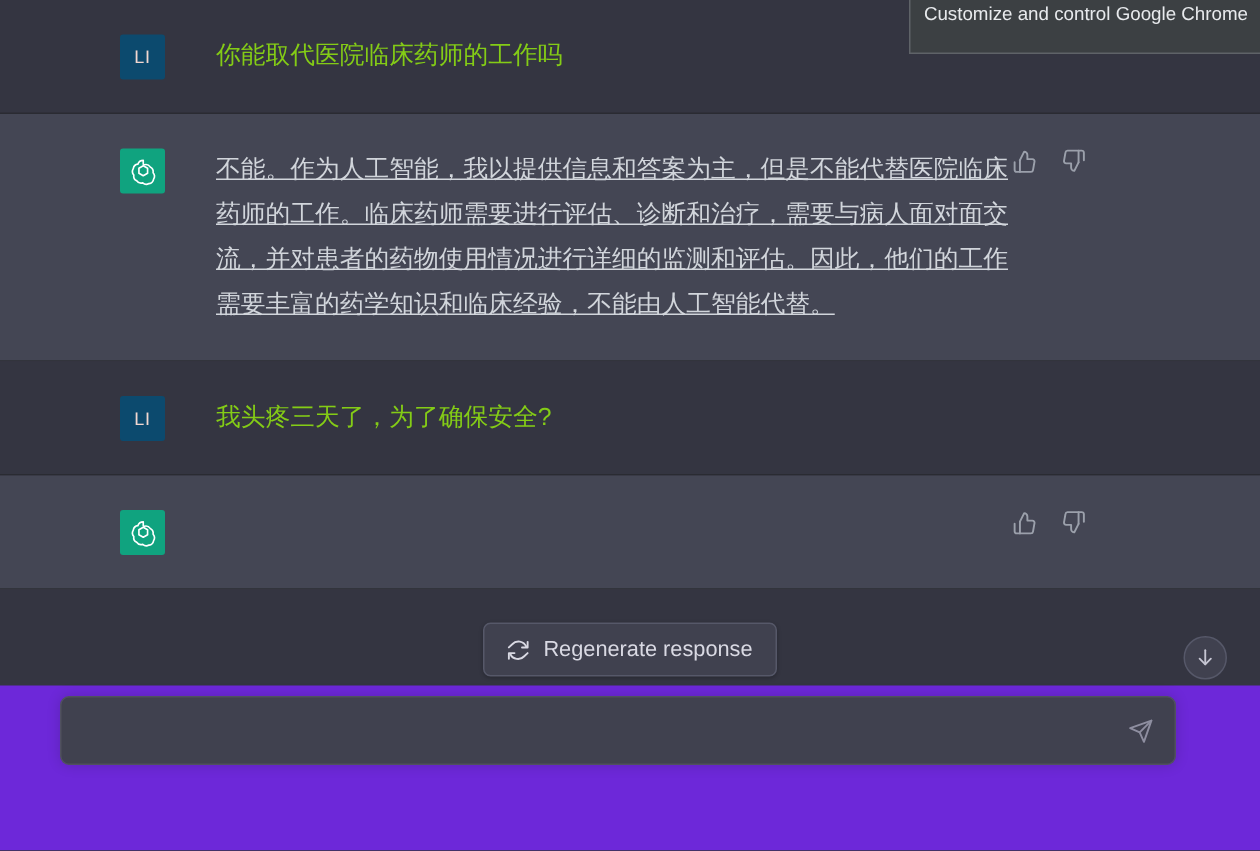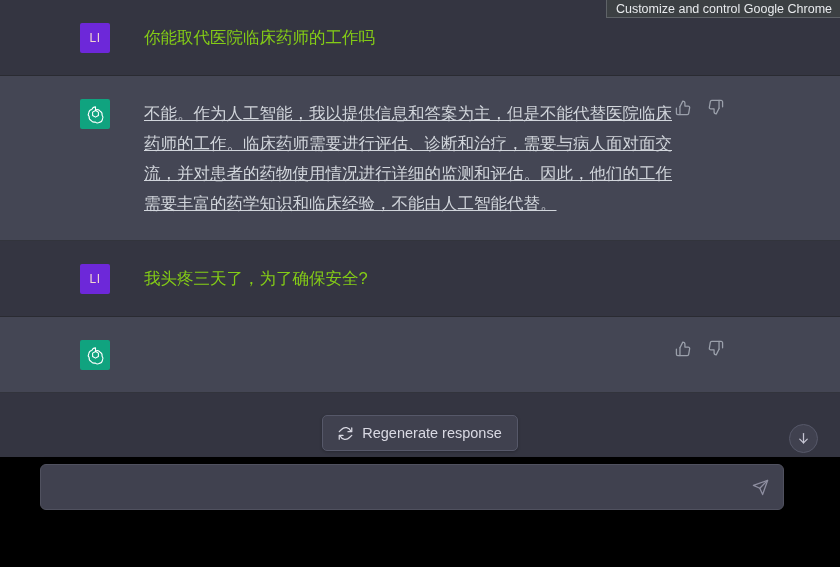--- a/index.html
+++ b/index.html
@@ -15,21 +15,21 @@
     background: #343541;
     color: #d1d5db;
     position: relative;
   }
 
   
   .chrome-tooltip {
     position: absolute;
     top: 0;
     right: 0;
-    height: 18px;
+    height: 36px;
     background: #3c4043;
     color: #e8eaed;
     font-size: 12.5px;
     line-height: 18px;
     padding: 0 8px 0 9px;
     border: 1px solid #5f6368;
     border-top: none;
     border-right: none;
     white-space: nowrap;
     z-index: 50;
@@ -70,21 +70,21 @@
     flex: 0 0 30px;
     border-radius: 2px;
     display: flex;
     align-items: center;
     justify-content: center;
     overflow: hidden;
     margin-top: 1px;
   }
 
   .avatar.user {
-    background: #6d28d9;
+    background: #0c4a6e;
     color: #f2d7d0;
     font-size: 12px;
     letter-spacing: .5px;
   }
 
   .avatar.assistant {
     background: #10a37f;
   }
   .avatar.assistant svg { width: 21px; height: 21px; display: block; }
 
@@ -120,21 +120,21 @@
   }
   .fb-btn svg { width: 17px; height: 17px; display: block; }
 
   
   .composer-wrap {
     position: absolute;
     left: 0;
     right: 0;
     bottom: 0;
     height: 110px;
-    background: #000000;
+    background: #6d28d9;
   }
 
   .regen-holder {
     position: absolute;
     left: 0;
     right: 0;
     top: -42px;
     display: flex;
     justify-content: center;
     pointer-events: none;

